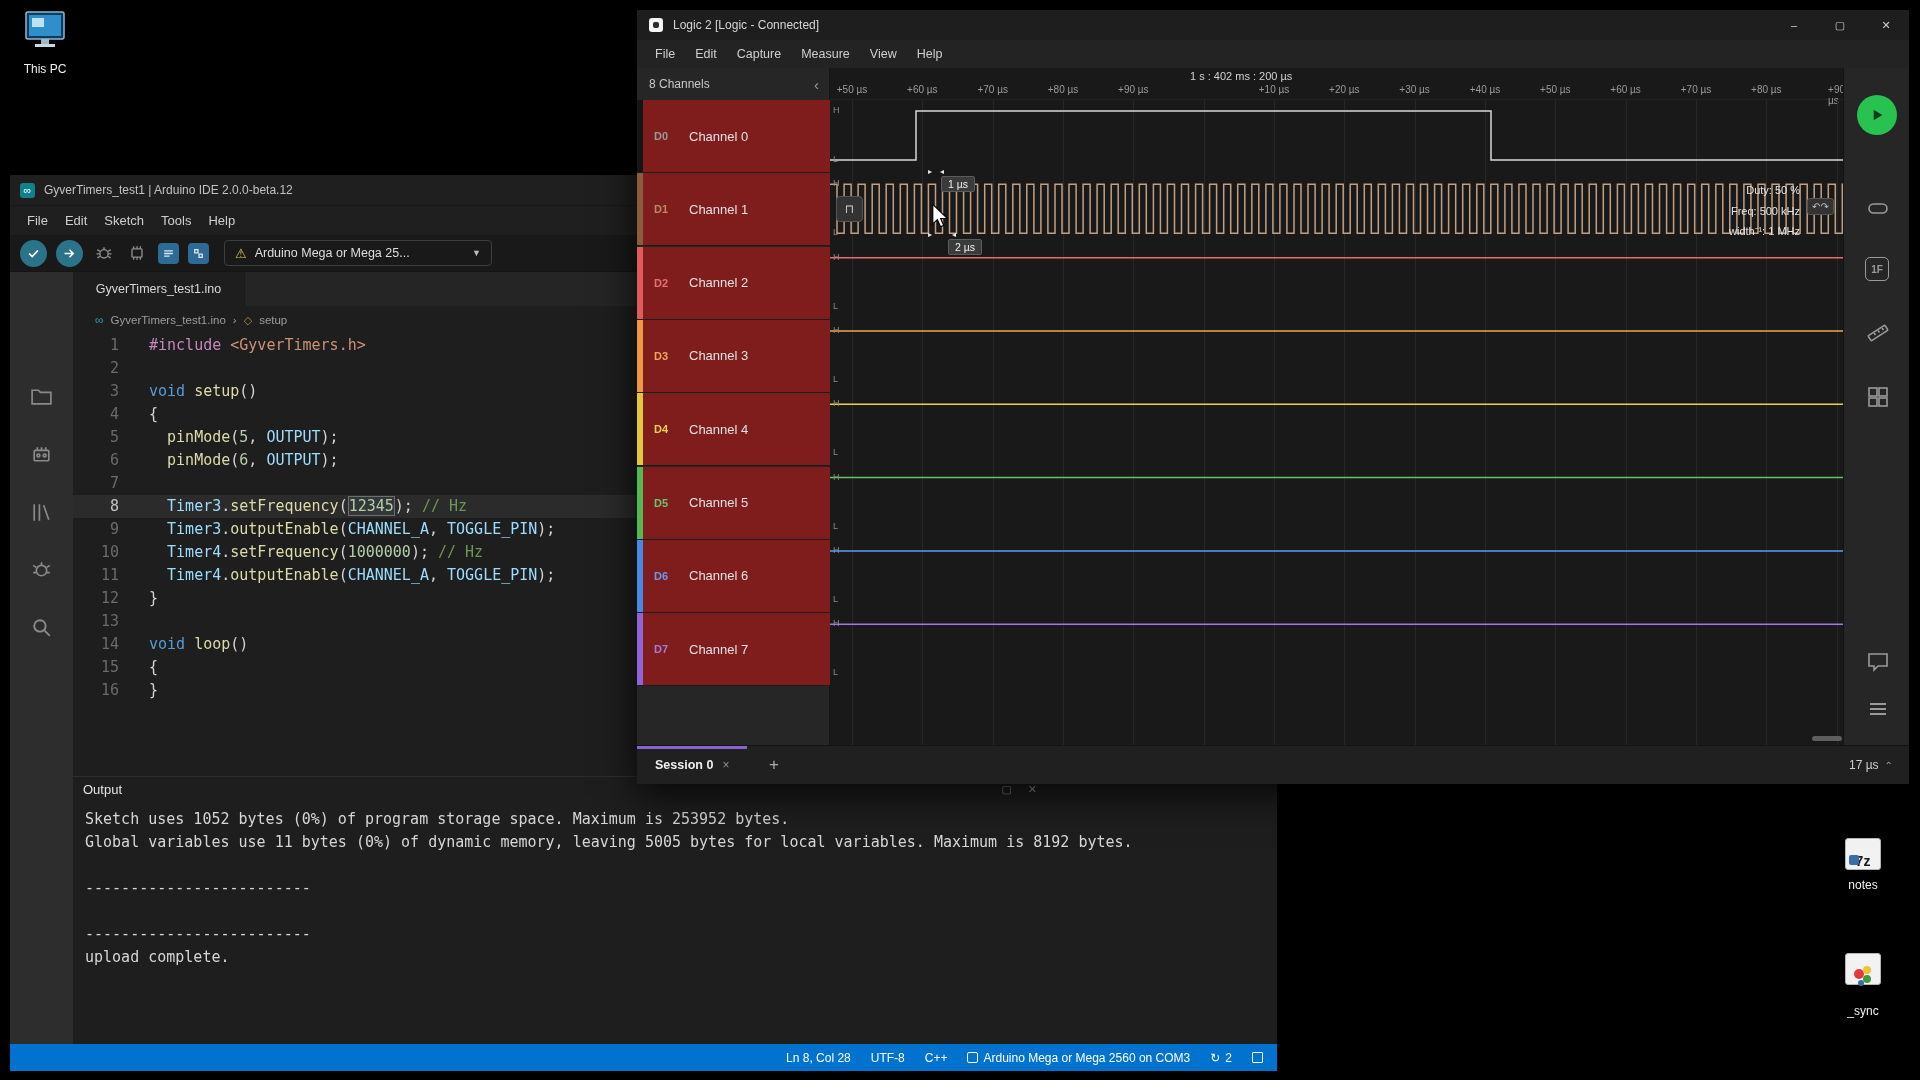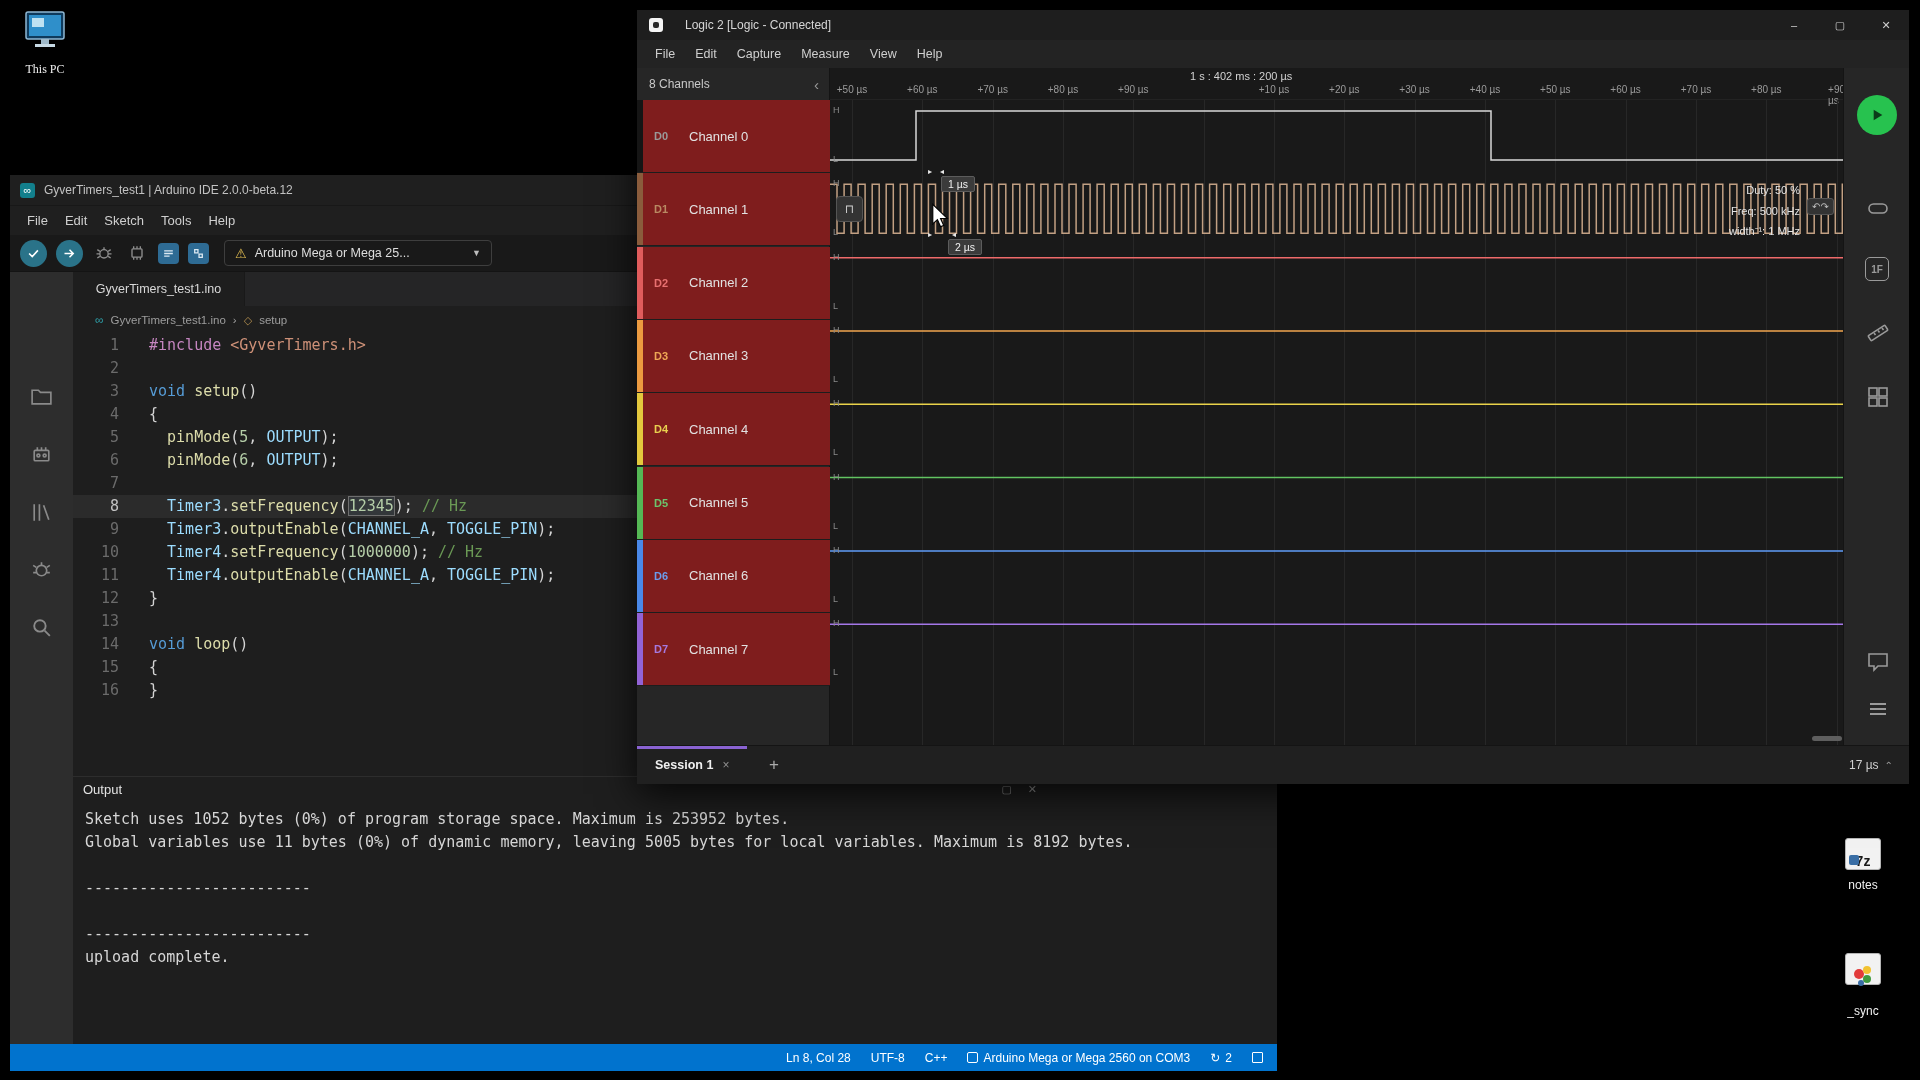--- a/index.html
+++ b/index.html
@@ -78,21 +78,21 @@
 
   .ard-statusbar { position:absolute; left:0; right:0; bottom:0; height:27px; background:#0173ce;
                    display:flex; align-items:center; justify-content:flex-end; gap:20px;
                    padding-right:14px; color:#fff; font-size:12px; }
   .sb-item { display:flex; align-items:center; gap:5px; }
   .sb-chip { width:11px; height:11px; border:1.5px solid #fff; border-radius:2px; display:inline-block; }
 
   
   #logic-window { position:absolute; left:637px; top:10px; width:1272px; height:774px; background:#232323;
                   box-shadow:0 10px 36px rgba(0,0,0,.8); }
-  .lg-titlebar { height:30px; background:#1e1e1e; display:flex; align-items:center; padding-left:12px; gap:22px;
+  .lg-titlebar { height:30px; background:#1e1e1e; display:flex; align-items:center; padding-left:12px; gap:10px;
                  color:#d6d6d6; font-size:12px; }
   .lg-logo { width:14px; height:14px; background:#f5f5f5; border-radius:3px; position:relative; }
   .lg-logo::after { content:""; position:absolute; left:4px; top:4px; width:6px; height:6px; background:#2a2a2a; border-radius:2px; }
   .lg-controls { margin-left:auto; display:flex; height:30px; }
   .lg-ctrl { width:46px; display:flex; align-items:center; justify-content:center; color:#cfcfcf; font-size:11px; }
   .lg-menubar { height:28px; display:flex; align-items:center; gap:20px; padding-left:18px;
                 color:#cfcfcf; font-size:12.5px; background:#232323; }
   .lg-body { position:absolute; top:58px; left:0; right:0; bottom:39px; }
 
   .lg-channels { position:absolute; left:0; top:0; bottom:0; width:193px; background:#262626;
@@ -144,21 +144,21 @@
   .lg-zoom { margin-left:auto; padding-right:16px; color:#d0d0d0; font-size:12px; display:flex; gap:6px; align-items:center; }
   .lg-zoom-caret { color:#9f9f9f; font-size:10px; }
 
   #mouse-cursor { position:absolute; left:931px; top:203px; z-index:100; }
 </style>
 </head>
 <body>
 
 <div id="stage">
 
-  <div class="desk-icon" style="left:6px; top:8px;font-family:Liberation Serif, serif;">
+  <div class="desk-icon" style="left:6px; top:8px;">
     <svg width="46" height="46" viewBox="0 0 46 46">
       <rect x="4" y="4" width="38" height="27" rx="2" fill="#0e3a5c" stroke="#8fb8d4" stroke-width="1.5"></rect>
       <rect x="7" y="7" width="32" height="21" fill="#2f8fca"></rect>
       <rect x="10" y="10" width="12" height="9" fill="#bfe2f2"></rect>
       <rect x="19" y="31" width="8" height="5" fill="#9fb9c9"></rect>
       <rect x="13" y="36" width="20" height="3" fill="#c6d9e4"></rect>
     </svg>
     <div class="desk-label">This PC</div>
   </div>
 
@@ -546,21 +546,21 @@
         <span class="lg-side-icon" style="top:629px;">
           <svg width="24" height="24" viewBox="0 0 24 24" stroke="#9a9a9a" fill="none" stroke-width="1.8">
               <path d="M4 7h16M4 12h16M4 17h16"></path>
             </svg>
         </span>
       </div>
     </div>
 
     <div class="lg-bottombar">
       <span class="lg-session-tab">
-        <span class="lg-session-label">Session 1</span>
+        <span class="lg-session-label">Session 0</span>
         <span class="lg-session-close">×</span>
       </span>
       <span class="lg-add-tab">+</span>
       <span class="lg-zoom">
         <span>17 µs</span>
         <span class="lg-zoom-caret">⌃</span>
       </span>
     </div>
   </div>
 

